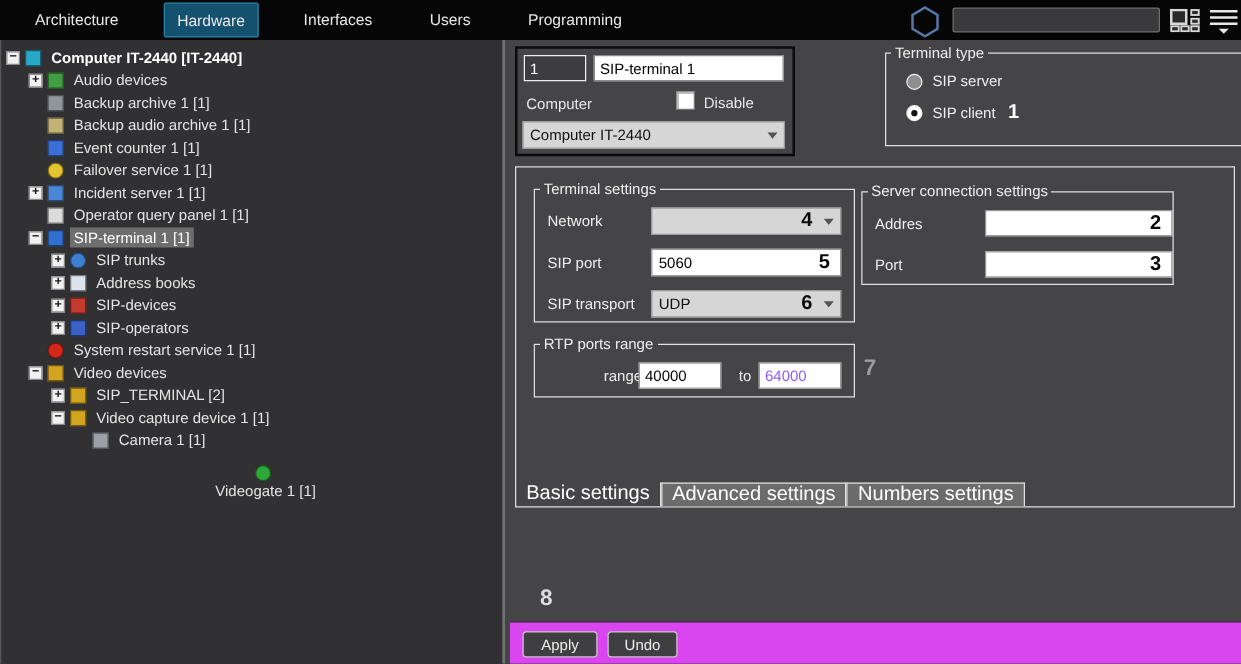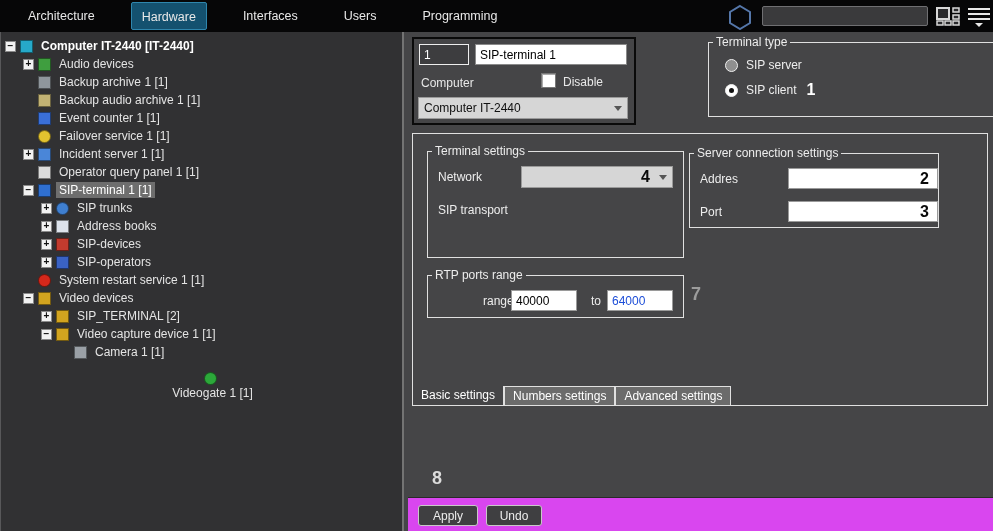--- a/index.html
+++ b/index.html
@@ -65,25 +65,25 @@
   .ann-field.r8 { right:8px; } .ann-field.r20 { right:22px; }
 
   .sc-group { left:276px; top:12px; width:250px; height:82px; }
   .sc-group .field { left:88px; width:150px; height:21px; }
 
   .rtp-group { left:14px; top:134px; width:257px; height:50px; }
   .rtp-row { position:relative; height:21px; margin:8px 0 0 0; }
   .rtp-from-lbl { position:absolute; left:55px; top:4px; }
   .rtp-from { position:absolute; left:83px; top:0; width:66px; height:21px; background:#fff; border:1px solid #9a9a9a; color:#000; font-size:12px; padding:0 4px; }
   .rtp-to-lbl { position:absolute; left:163px; top:4px; }
-  .rtp-to { position:absolute; left:179px; top:0; width:66px; height:21px; background:#fff; border:1px solid #9a9a9a; color:#1d4ed8; font-size:12px; padding:0 4px; }
+  .rtp-to { position:absolute; left:179px; top:0; width:66px; height:21px; background:#fff; border:1px solid #9a9a9a; color:#8b5cf6; font-size:12px; padding:0 4px; }
   .ann7 { position:absolute; left:278px; top:150px; font-weight:bold; font-size:18px; color:#9c9c9c; }
 
   .tabs-row { position:absolute; left:0; bottom:0; height:19px; display:flex; }
-  .stab { height:19px; line-height:18px; font-size:12px; color:#fff; padding:0 8px; }
+  .stab { height:19px; line-height:18px; font-size:16px; color:#fff; padding:0 8px; }
   .stab.active { background:transparent; border-right:1px solid #e0e0e0; }
   .stab.inactive { background:#6b6b6b; border:1px solid #e0e0e0; border-bottom:none; }
 
   .ann8 { position:absolute; left:28px; top:436px; font-weight:bold; font-size:18px; color:#dcdcdc; }
   .bottom-strip { position:absolute; left:4px; top:465px; width:589px; height:34px; background:#d946ef; border-top:1px solid #2a2a2a; }
   .btn { position:absolute; top:7px; height:21px; background:#3f3f41; border:1px solid #c8c8c8; border-radius:3px; color:#ececec; font-size:12px; font-family:"Liberation Sans",sans-serif; }
   .btn.apply { left:10px; width:60px; }
   .btn.undo { left:78px; width:56px; }
 </style>
 </head>
@@ -257,23 +257,35 @@
 
         <div class="frow">
           <span class="flabel">Network</span>
           <div class="field selecty">
             <span></span>
             <span class="ann-field r20">4</span>
             <span class="chev"></span>
           </div>
         </div>
 
+        <div class="frow">
+          <span class="flabel">SIP port</span>
+          <div class="field inputy">
+            <span>5060</span>
+            <span class="ann-field r8">5</span>
+          </div>
+        </div>
 
         <div class="frow">
           <span class="flabel">SIP transport</span>
+          <div class="field selecty">
+            <span>UDP</span>
+            <span class="ann-field r20">6</span>
+            <span class="chev"></span>
+          </div>
         </div>
       </fieldset>
 
       <fieldset class="sc-group">
         <legend>Server connection settings</legend>
 
         <div class="frow">
           <span class="flabel">Addres</span>
           <div class="field inputy">
             <span></span>
@@ -297,22 +309,22 @@
           <input class="rtp-from" value="40000" style="">
           <span class="rtp-to-lbl">to</span>
           <input class="rtp-to" value="64000" style="">
         </div>
       </fieldset>
 
       <span class="ann7">7</span>
 
       <div class="tabs-row" id="settings-tabs">
           <div class="stab active">Basic settings</div>
+          <div class="stab inactive">Advanced settings</div>
           <div class="stab inactive">Numbers settings</div>
-          <div class="stab inactive">Advanced settings</div>
         </div>
     </div>
 
     <span class="ann8">8</span>
 
     <div class="bottom-strip">
       <button class="btn apply">Apply</button>
       <button class="btn undo">Undo</button>
     </div>
   </div>

